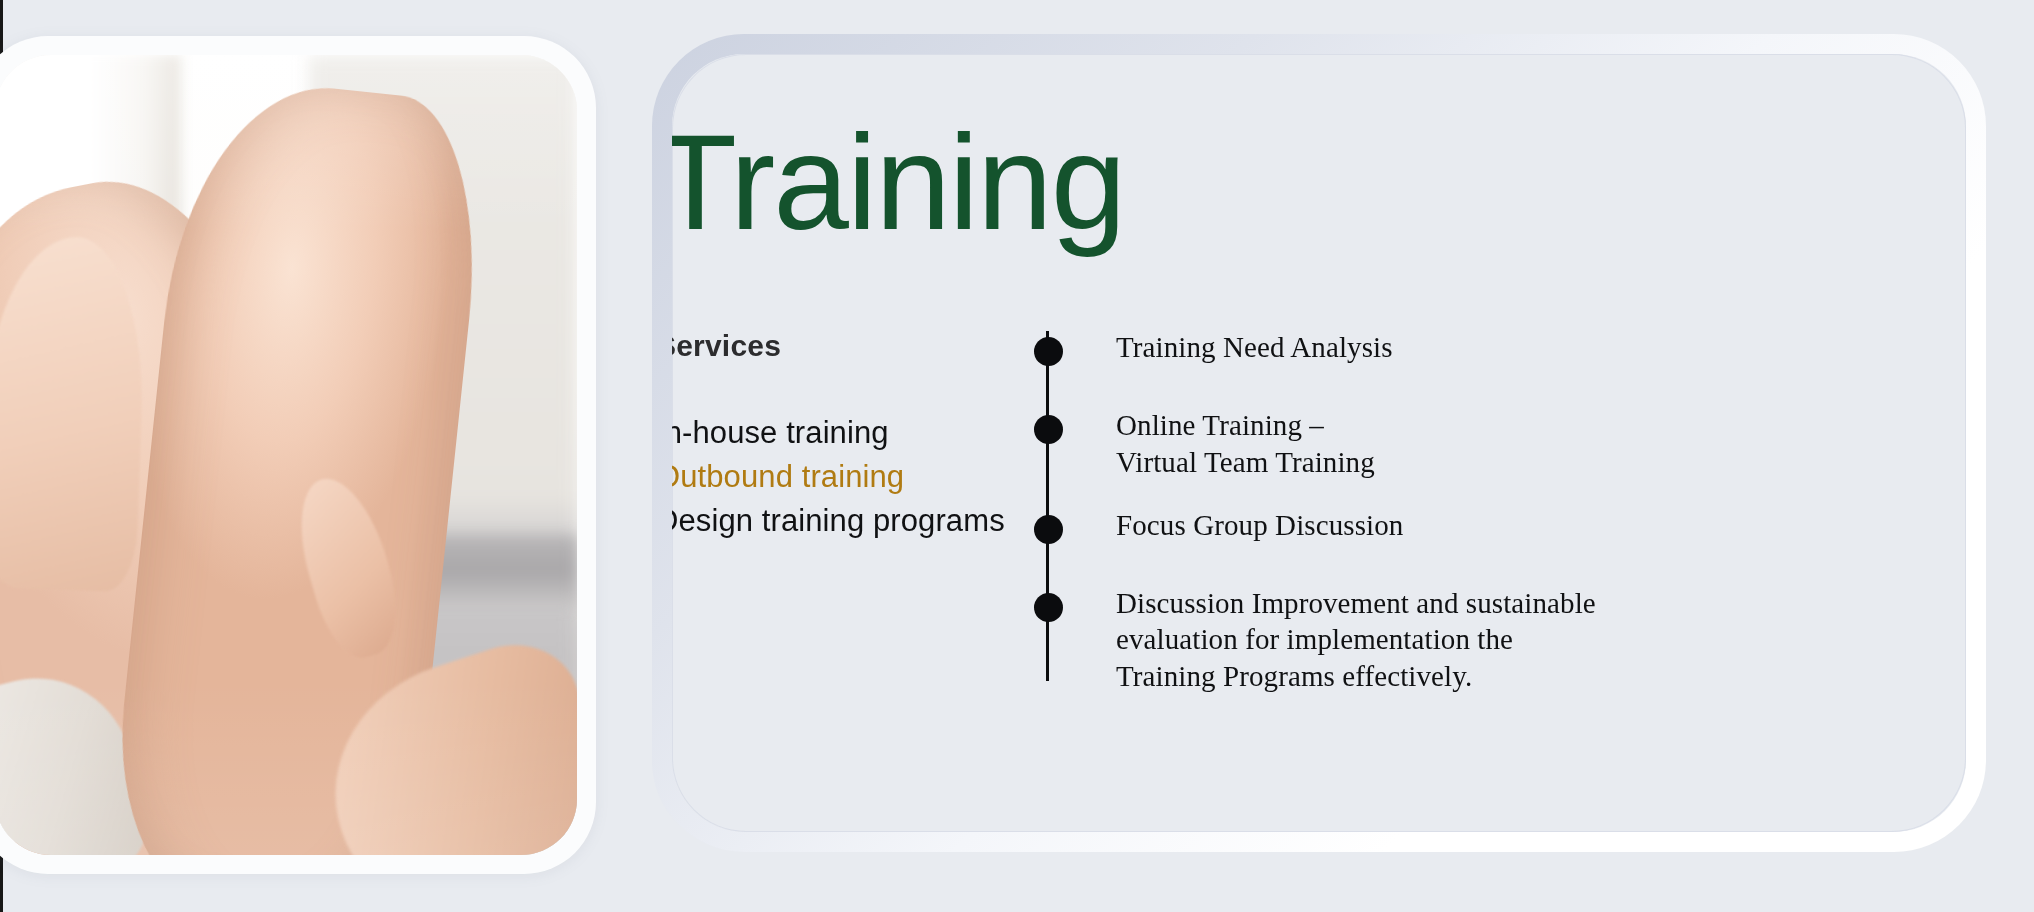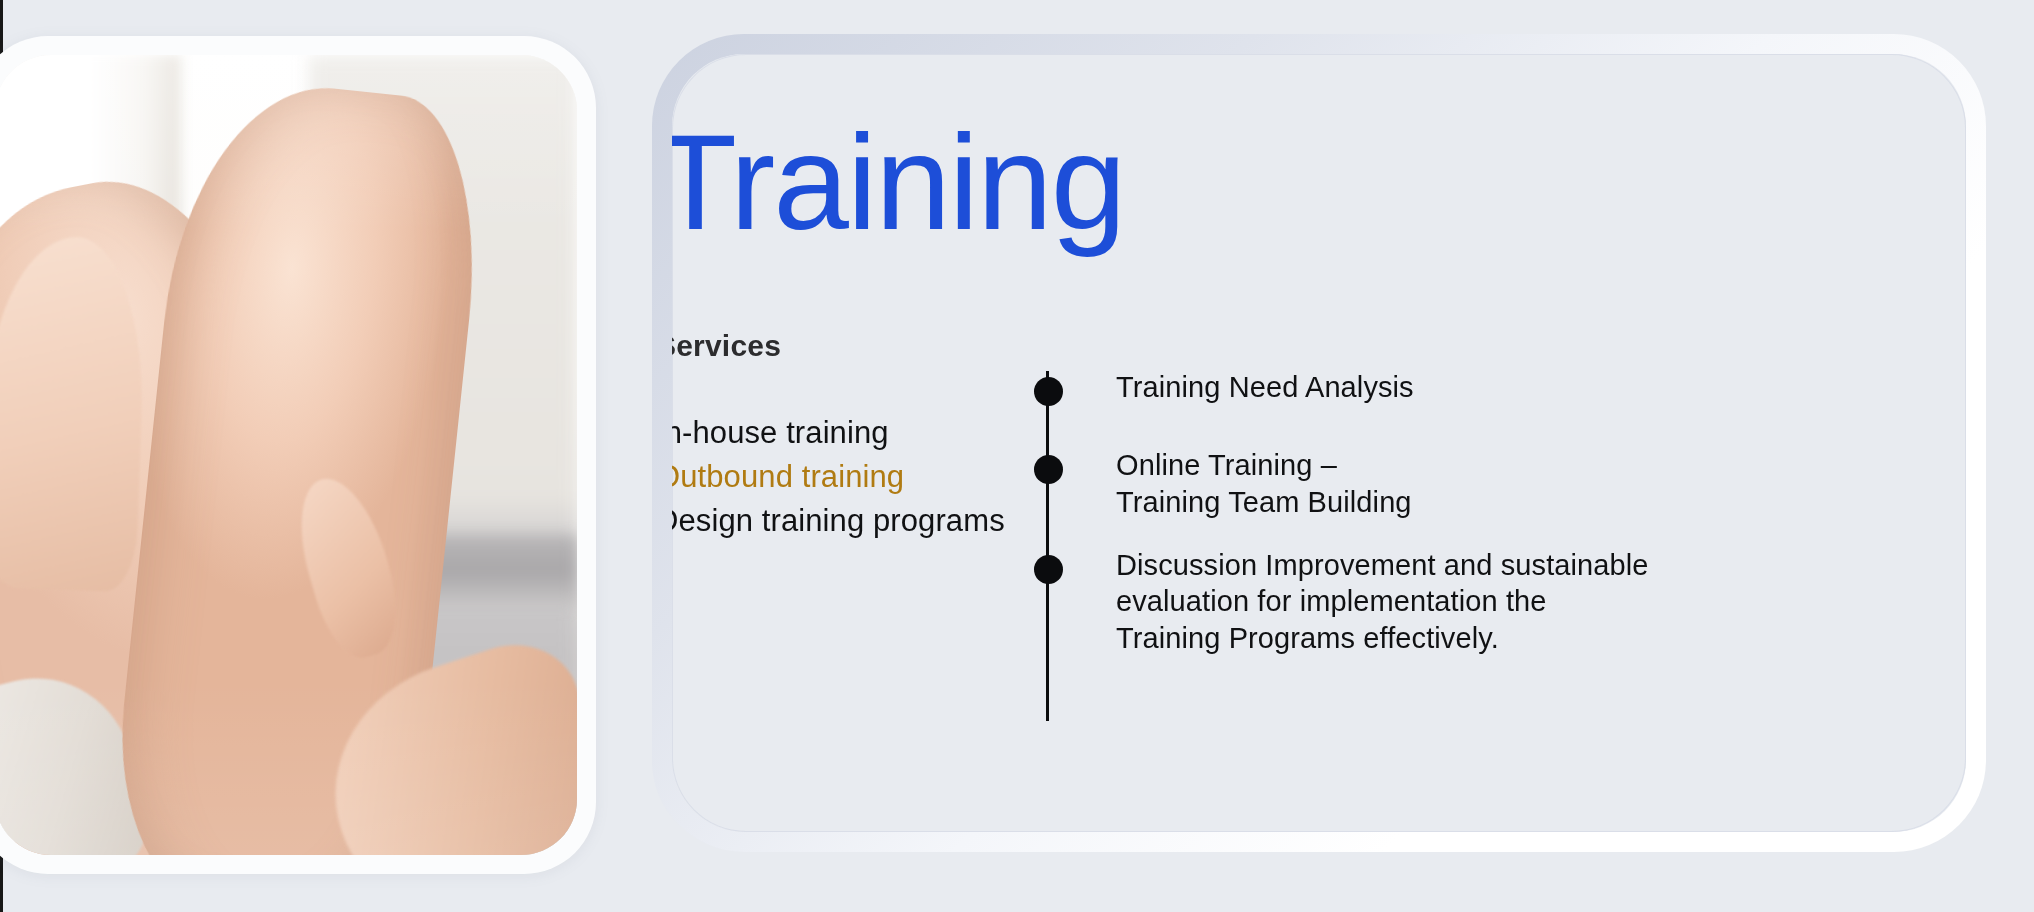--- a/index.html
+++ b/index.html
@@ -137,21 +137,21 @@
     box-shadow:inset 0 0 0 1px rgba(205,211,225,.55);
     overflow:hidden;
   }
 
   .title {
     position:absolute;
     left:-18px; top:60px;
     font-size:136px;
     font-weight:400;
     letter-spacing:-2px;
-    color:#1d4ed8;
+    color:#14532d;
     line-height:1;
   }
 
   .col-services { position:absolute; left:-16px; top:275px; width:440px; }
   .col-methods  { position:absolute; left:356px; top:275px; width:900px; }
 
   .col-head {
     font-size:30px;
     font-weight:700;
     color:#2c2c2e;
@@ -164,22 +164,22 @@
     color:#101113;
     line-height:1.23;
     padding:3px 0;
     letter-spacing:.1px;
   }
   .svc-item.accent { color:#b07b12; }
 
   
   .timeline {
     position:relative;
-    margin-top:40px;
     padding-left:48px;
+    font-family:Liberation Serif, serif;
   }
   .tl-axis {
     position:absolute;
     left:18px; top:2px;
     width:3px; height:350px;
     background:#0b0c0e;
   }
   .tl-item {
     position:relative;
     min-height:52px;
@@ -250,23 +250,27 @@
           <div class="tl-axis"></div>
 
           <div class="tl-item">
             <span class="tl-dot"></span>
             <div class="tl-text">Training Need Analysis</div>
           </div>
 
           <div class="tl-item">
             <span class="tl-dot"></span>
             <div class="tl-text">Online Training –
-Training Team Building</div>
-          </div>
-
+Virtual Team Training</div>
+          </div>
+
+          <div class="tl-item">
+            <span class="tl-dot"></span>
+            <div class="tl-text">Focus Group Discussion</div>
+          </div>
 
           <div class="tl-item">
             <span class="tl-dot"></span>
             <div class="tl-text">Discussion Improvement and sustainable
 evaluation for implementation the
 Training Programs effectively.</div>
           </div>
 
         </div>
       </div>

